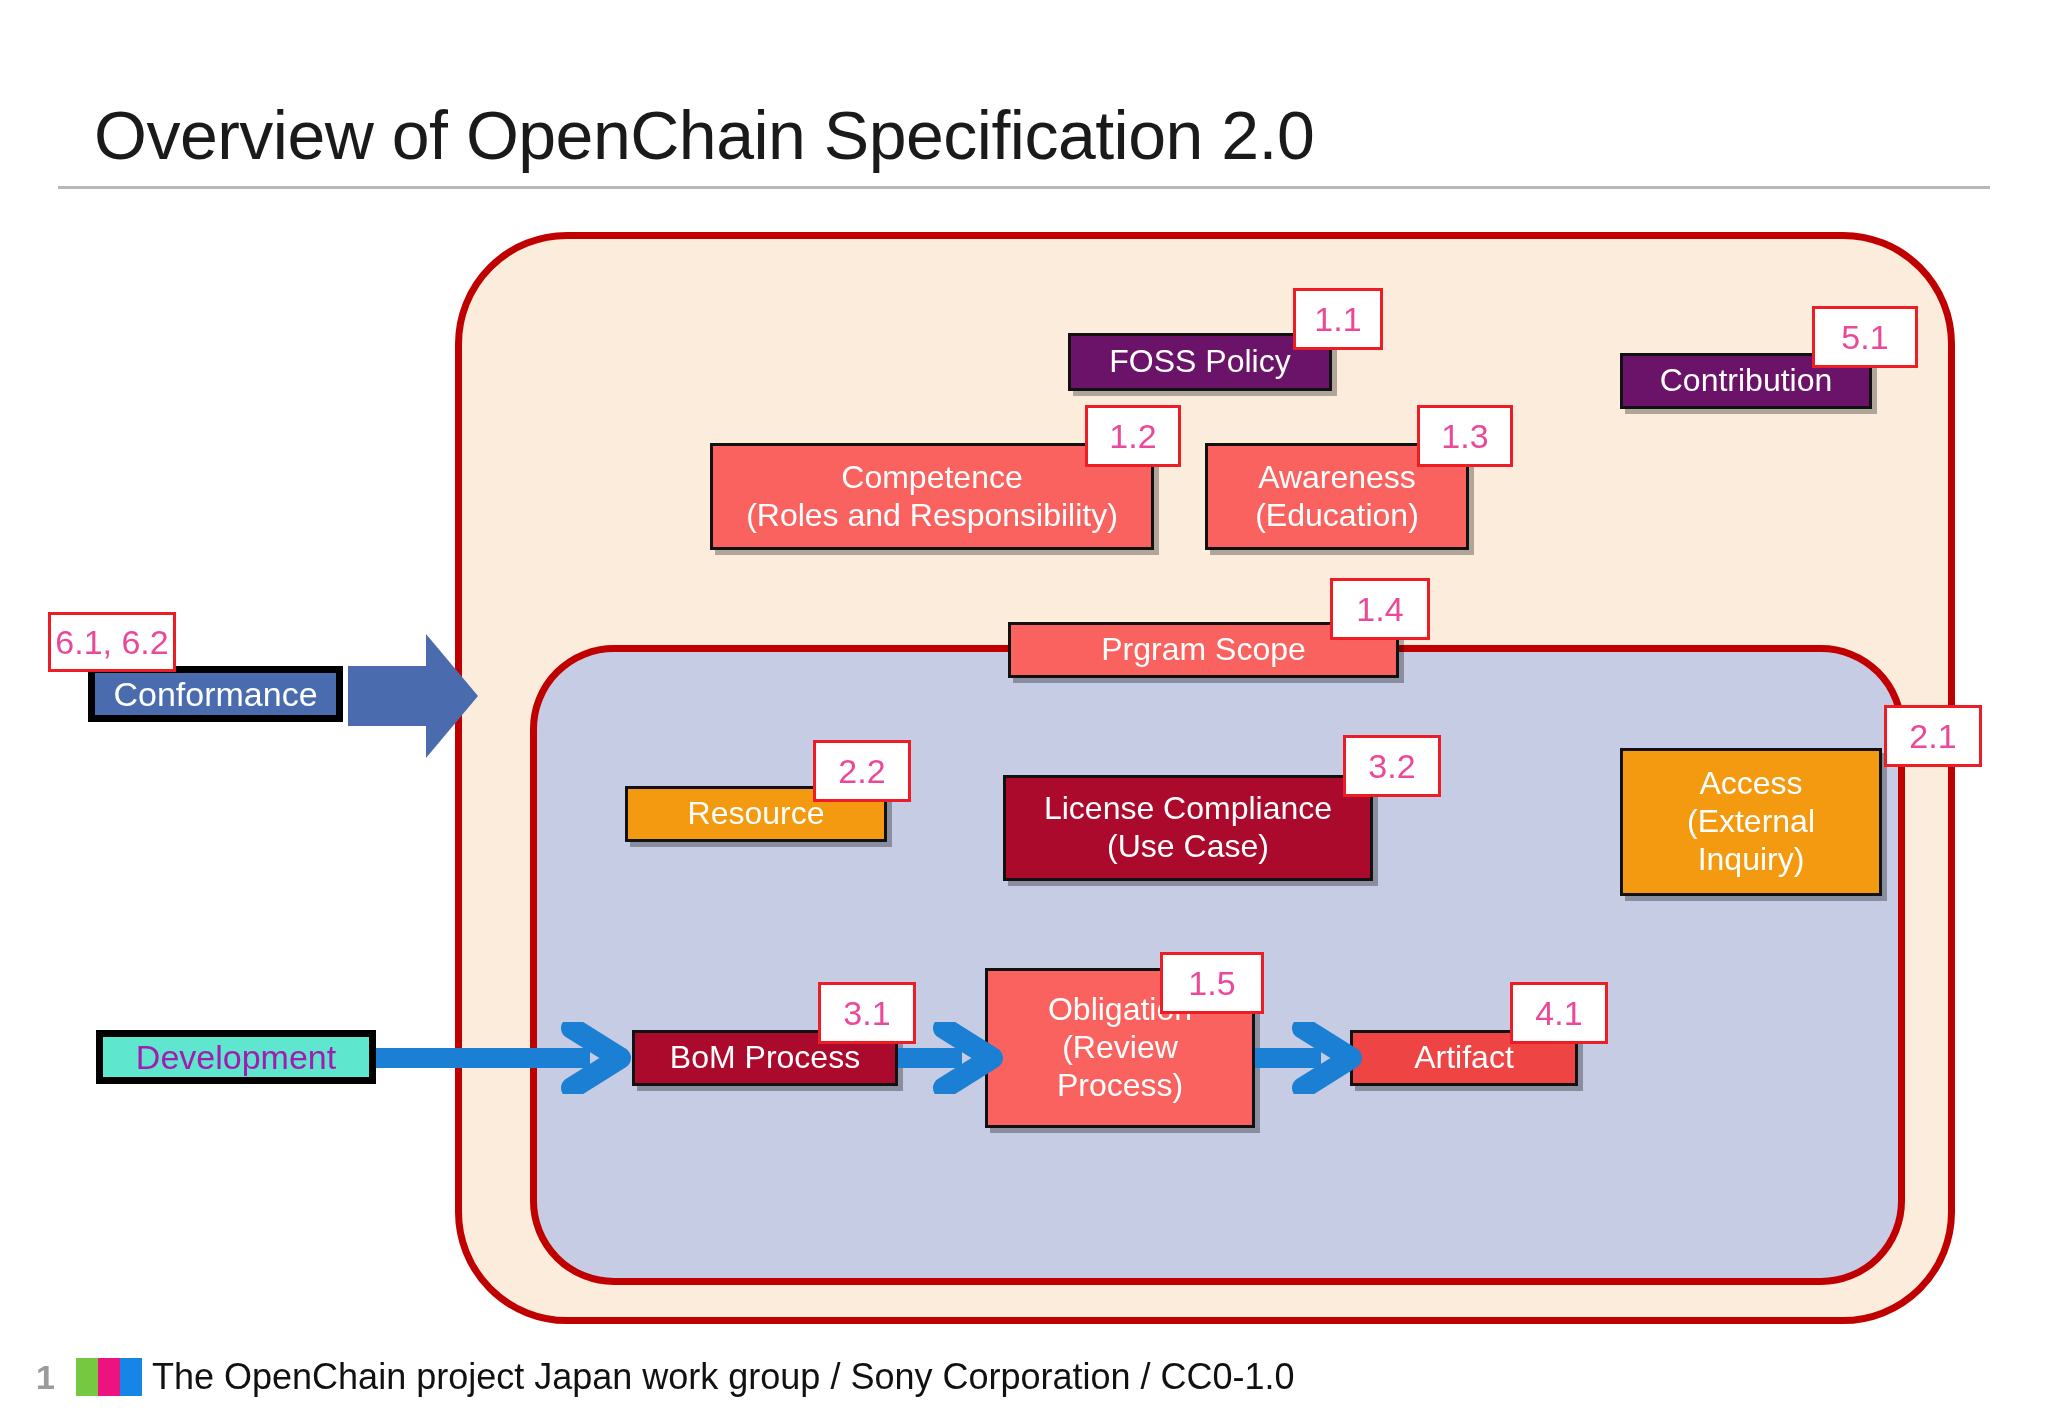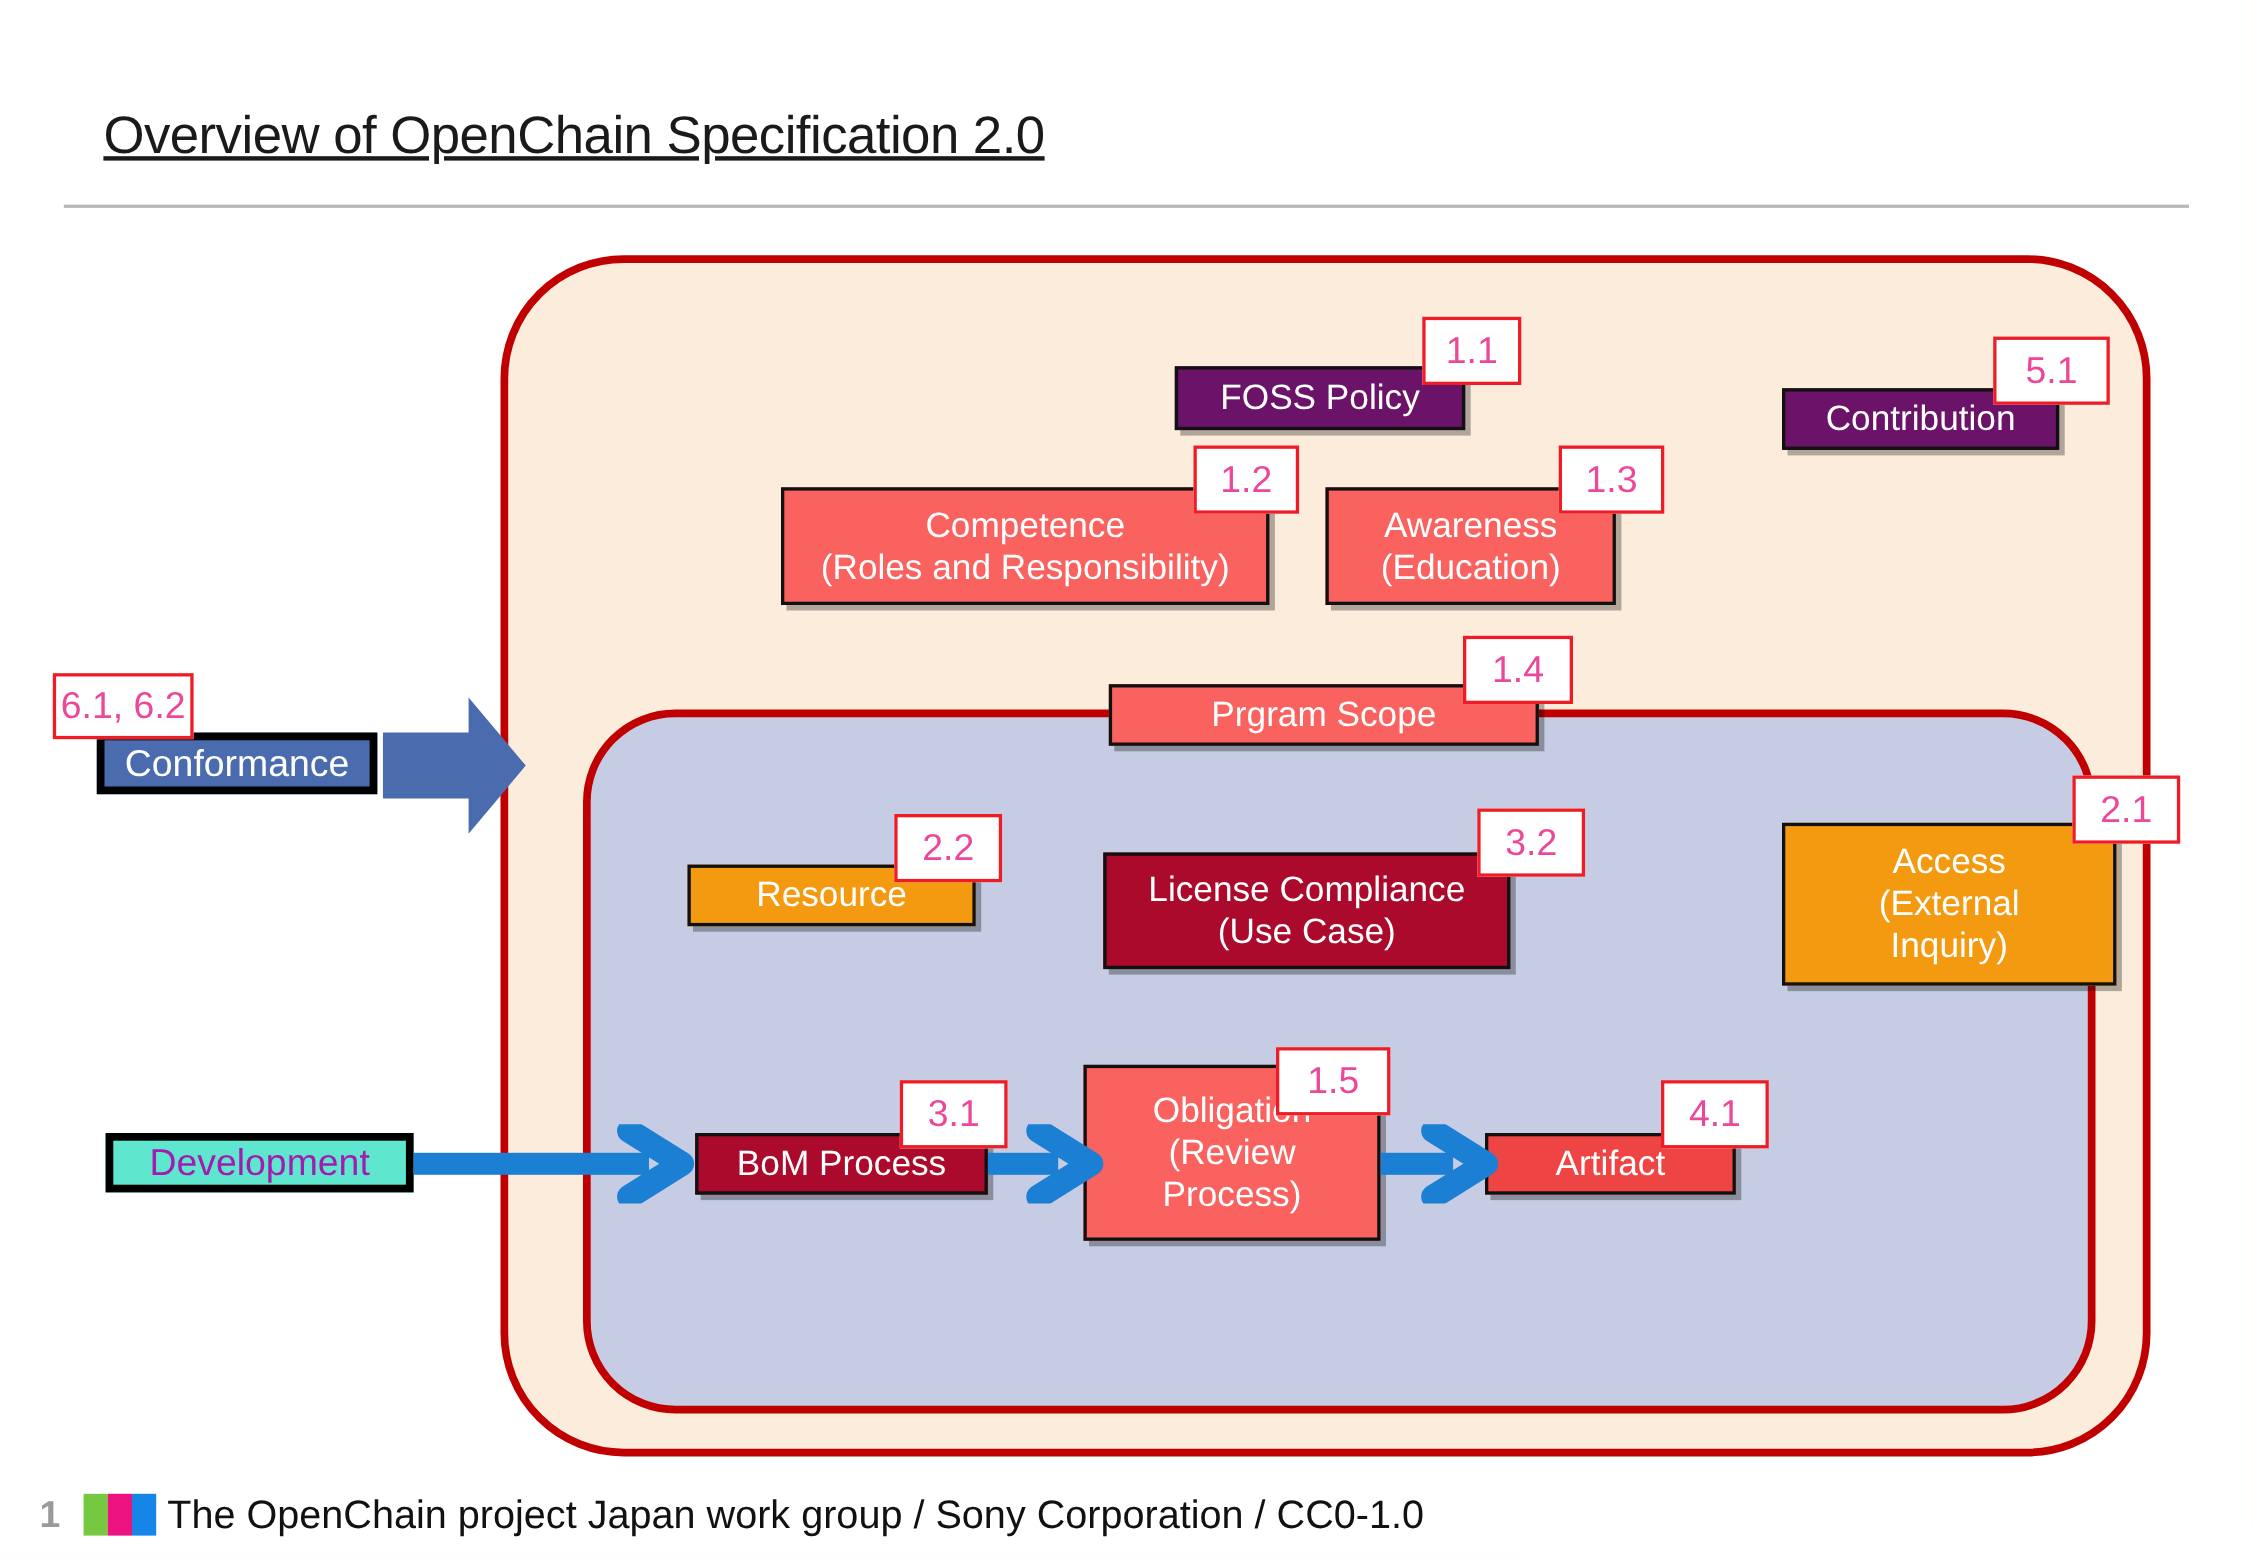--- a/index.html
+++ b/index.html
@@ -8,22 +8,22 @@
     background:#ffffff;
     font-family:"Liberation Sans", sans-serif;
     overflow:hidden;
     position:relative;
   }
   #slide{position:absolute;inset:0;}
 
   
   .title{
     position:absolute;left:94px;top:96px;
-    font-size:48px;font-weight:400;color:#1a1a1a;
-    letter-spacing:-0.5px;white-space:nowrap;text-decoration:underline;
+    font-size:68px;font-weight:400;color:#1a1a1a;
+    letter-spacing:-0.5px;white-space:nowrap;
   }
   .header-rule{
     position:absolute;left:58px;top:186px;width:1932px;height:3px;
     background:#b8b8b8;
   }
 
   
   .outer-panel{
     position:absolute;left:455px;top:232px;width:1500px;height:1092px;
     background:#fcecdb;
@@ -168,21 +168,21 @@
   </div>
 
   <div class="node n-crimson shadow" style="left:1003px;top:775px;width:370px;height:106px;">
     <span>License Compliance
 (Use Case)</span>
   </div>
   <div class="tag" style="left:1343px;top:735px;width:98px;height:62px;">
     <span>3.2</span>
   </div>
 
-  <div class="node n-orange shadow" style="left:1620px;top:748px;width:304px;height:148px;">
+  <div class="node n-orange shadow" style="left:1620px;top:748px;width:262px;height:148px;">
     <span>Access
 (External
 Inquiry)</span>
   </div>
   <div class="tag" style="left:1884px;top:705px;width:98px;height:62px;">
     <span>2.1</span>
   </div>
 
   <div class="node n-crimson shadow" style="left:632px;top:1030px;width:266px;height:56px;">
     <span>BoM Process</span>

